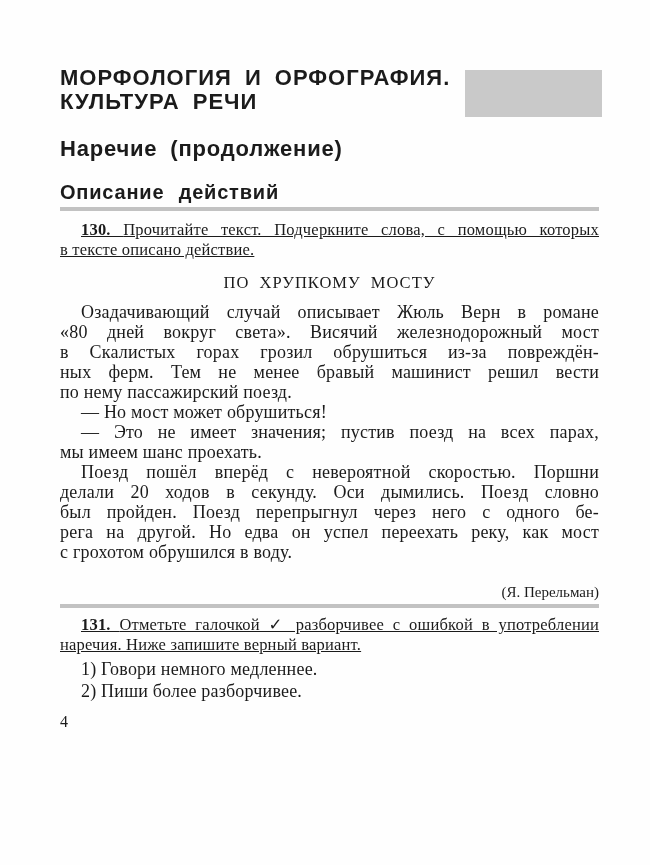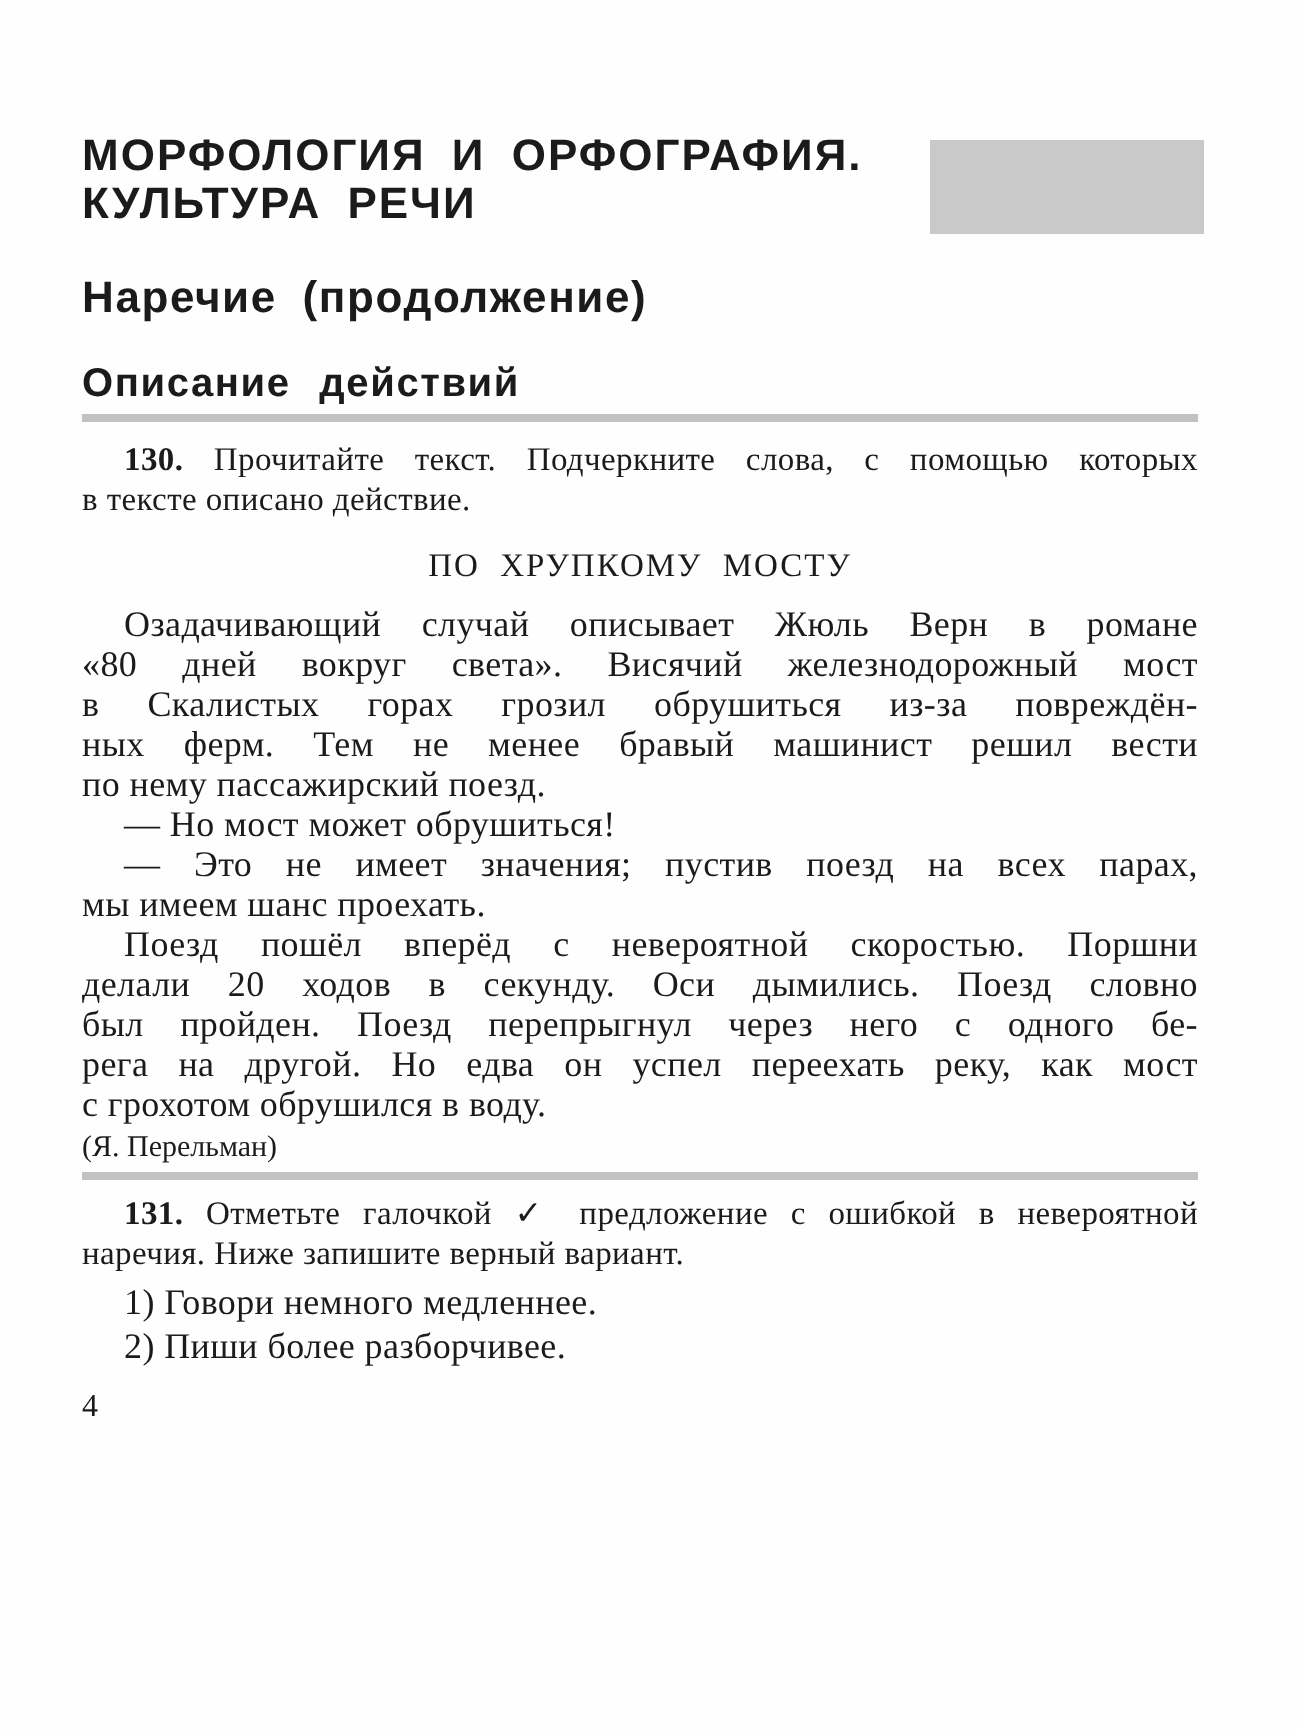--- a/index.html
+++ b/index.html
@@ -2,42 +2,42 @@
 <html><head>
 <meta charset="utf-8">
 <style>
   html,body{margin:0;padding:0;background:#ffffff;}
   .page{
     position:relative;
     width:650px;height:865px;
     background:#fefefe;
     color:#1b1b1b;
     box-sizing:border-box;
-    padding:66px 51px 0 41px;
+    padding:66px 51px 0 60px;
     overflow:hidden;
     font-family:"Liberation Serif","DejaVu Serif",serif;
   }
   
   .h-sans{font-family:"Liberation Sans","DejaVu Sans",sans-serif;font-weight:bold;margin:0;}
   .chapter-title{font-size:22px;line-height:24px;letter-spacing:1px;word-spacing:6px;}
   .chapter-title .tline{white-space:nowrap;}
   .subtitle{font-size:22px;line-height:25px;letter-spacing:.8px;word-spacing:6px;margin-top:22px;}
   .sec-head{font-size:20px;line-height:23px;letter-spacing:.8px;word-spacing:8px;margin-top:20px;}
   .sec-head2{font-size:21px;line-height:24px;letter-spacing:.3px;margin-top:55px;
              text-align:justify;text-align-last:justify;}
   .rule{height:4px;background:#c2c2c2;border:0;margin:3px 0 0 0;}
   .rule2{margin-top:2px;}
   
   .img-ph{position:absolute;left:465px;top:70px;width:137px;height:47px;background:#c9c9c9;}
   
-  .ex{font-size:16.5px;line-height:20px;margin-top:9px;letter-spacing:.2px;}
+  .ex{font-size:16.5px;line-height:20px;margin-top:9px;letter-spacing:.2px;text-decoration:underline;}
   .story-title{font-size:16.5px;line-height:20px;margin-top:13px;text-align:center;
                letter-spacing:1px;word-spacing:5px;}
   .story{font-size:18px;line-height:20px;margin-top:9px;letter-spacing:.2px;}
-  .attribution{font-size:15px;line-height:20px;margin-top:2px;text-align:left;}
+  .attribution{font-size:15px;line-height:20px;margin-top:20px;text-align:right;}
   .ex2{margin-top:7px;}
   .items{font-size:18px;line-height:22px;margin-top:3px;letter-spacing:.2px;}
   .page-num{font-size:16px;line-height:20px;margin-top:10px;}
   
   .ln{text-align:justify;text-align-last:justify;}
   .ln.lastln{text-align-last:left;}
   .ln.ind{text-indent:21px;}
   .b{font-weight:bold;}
   .i{font-style:italic;}
 </style>
@@ -90,21 +90,21 @@
         <div class="ln lastln"><span>с грохотом обрушился в воду.</span></div>
       </div>
     </div>
 
   <div class="attribution">(Я. Перельман)</div>
 
   <div class="rule rule2"></div>
 
   <div class="ex ex2">
       <div>
-        <div class="ln ind"><span class="b">131. </span><span>Отметьте галочкой ✓ предложение с ошибкой в невероятной</span></div>
+        <div class="ln ind"><span class="b">131. </span><span>Отметьте галочкой ✓ разборчивее с ошибкой в употреблении</span></div>
         <div class="ln lastln"><span>наречия. Ниже запишите верный вариант.</span></div>
       </div>
     </div>
 
   <div class="items">
       <div>
         <div class="ln ind lastln"><span>1) Говори немного медленнее.</span></div>
       </div>
       <div>
         <div class="ln ind lastln"><span>2) Пиши более разборчивее.</span></div>

